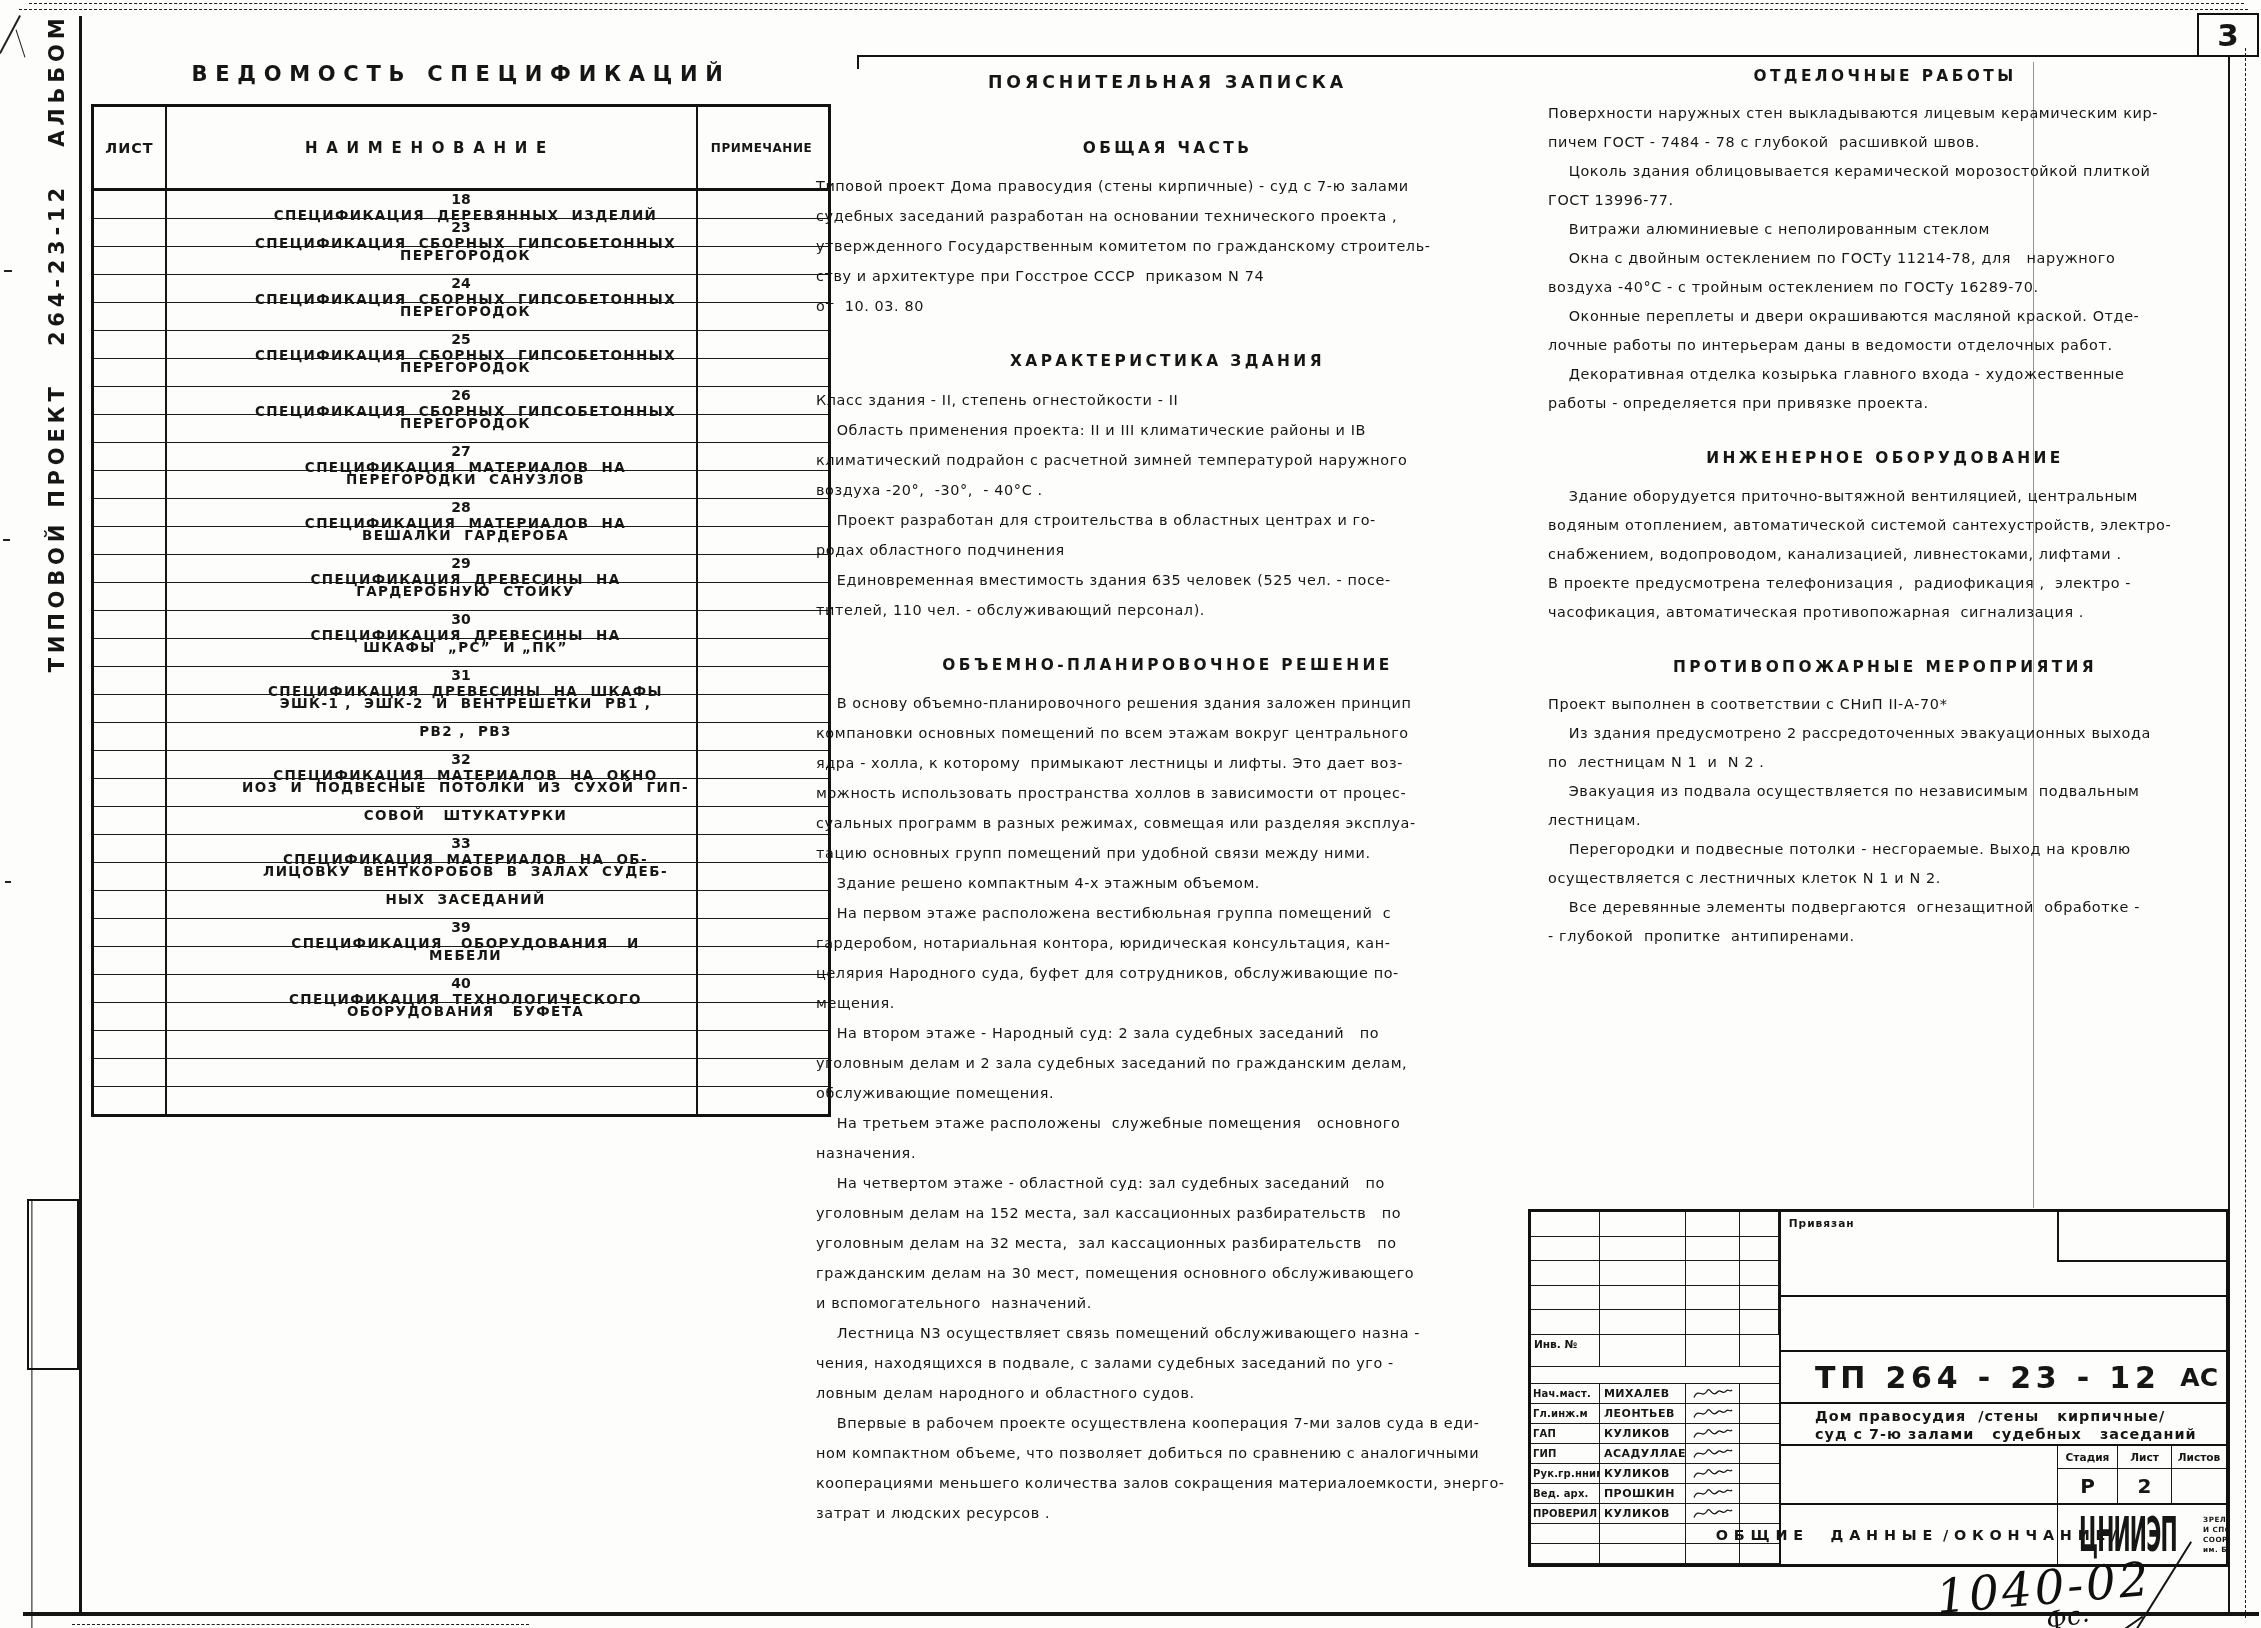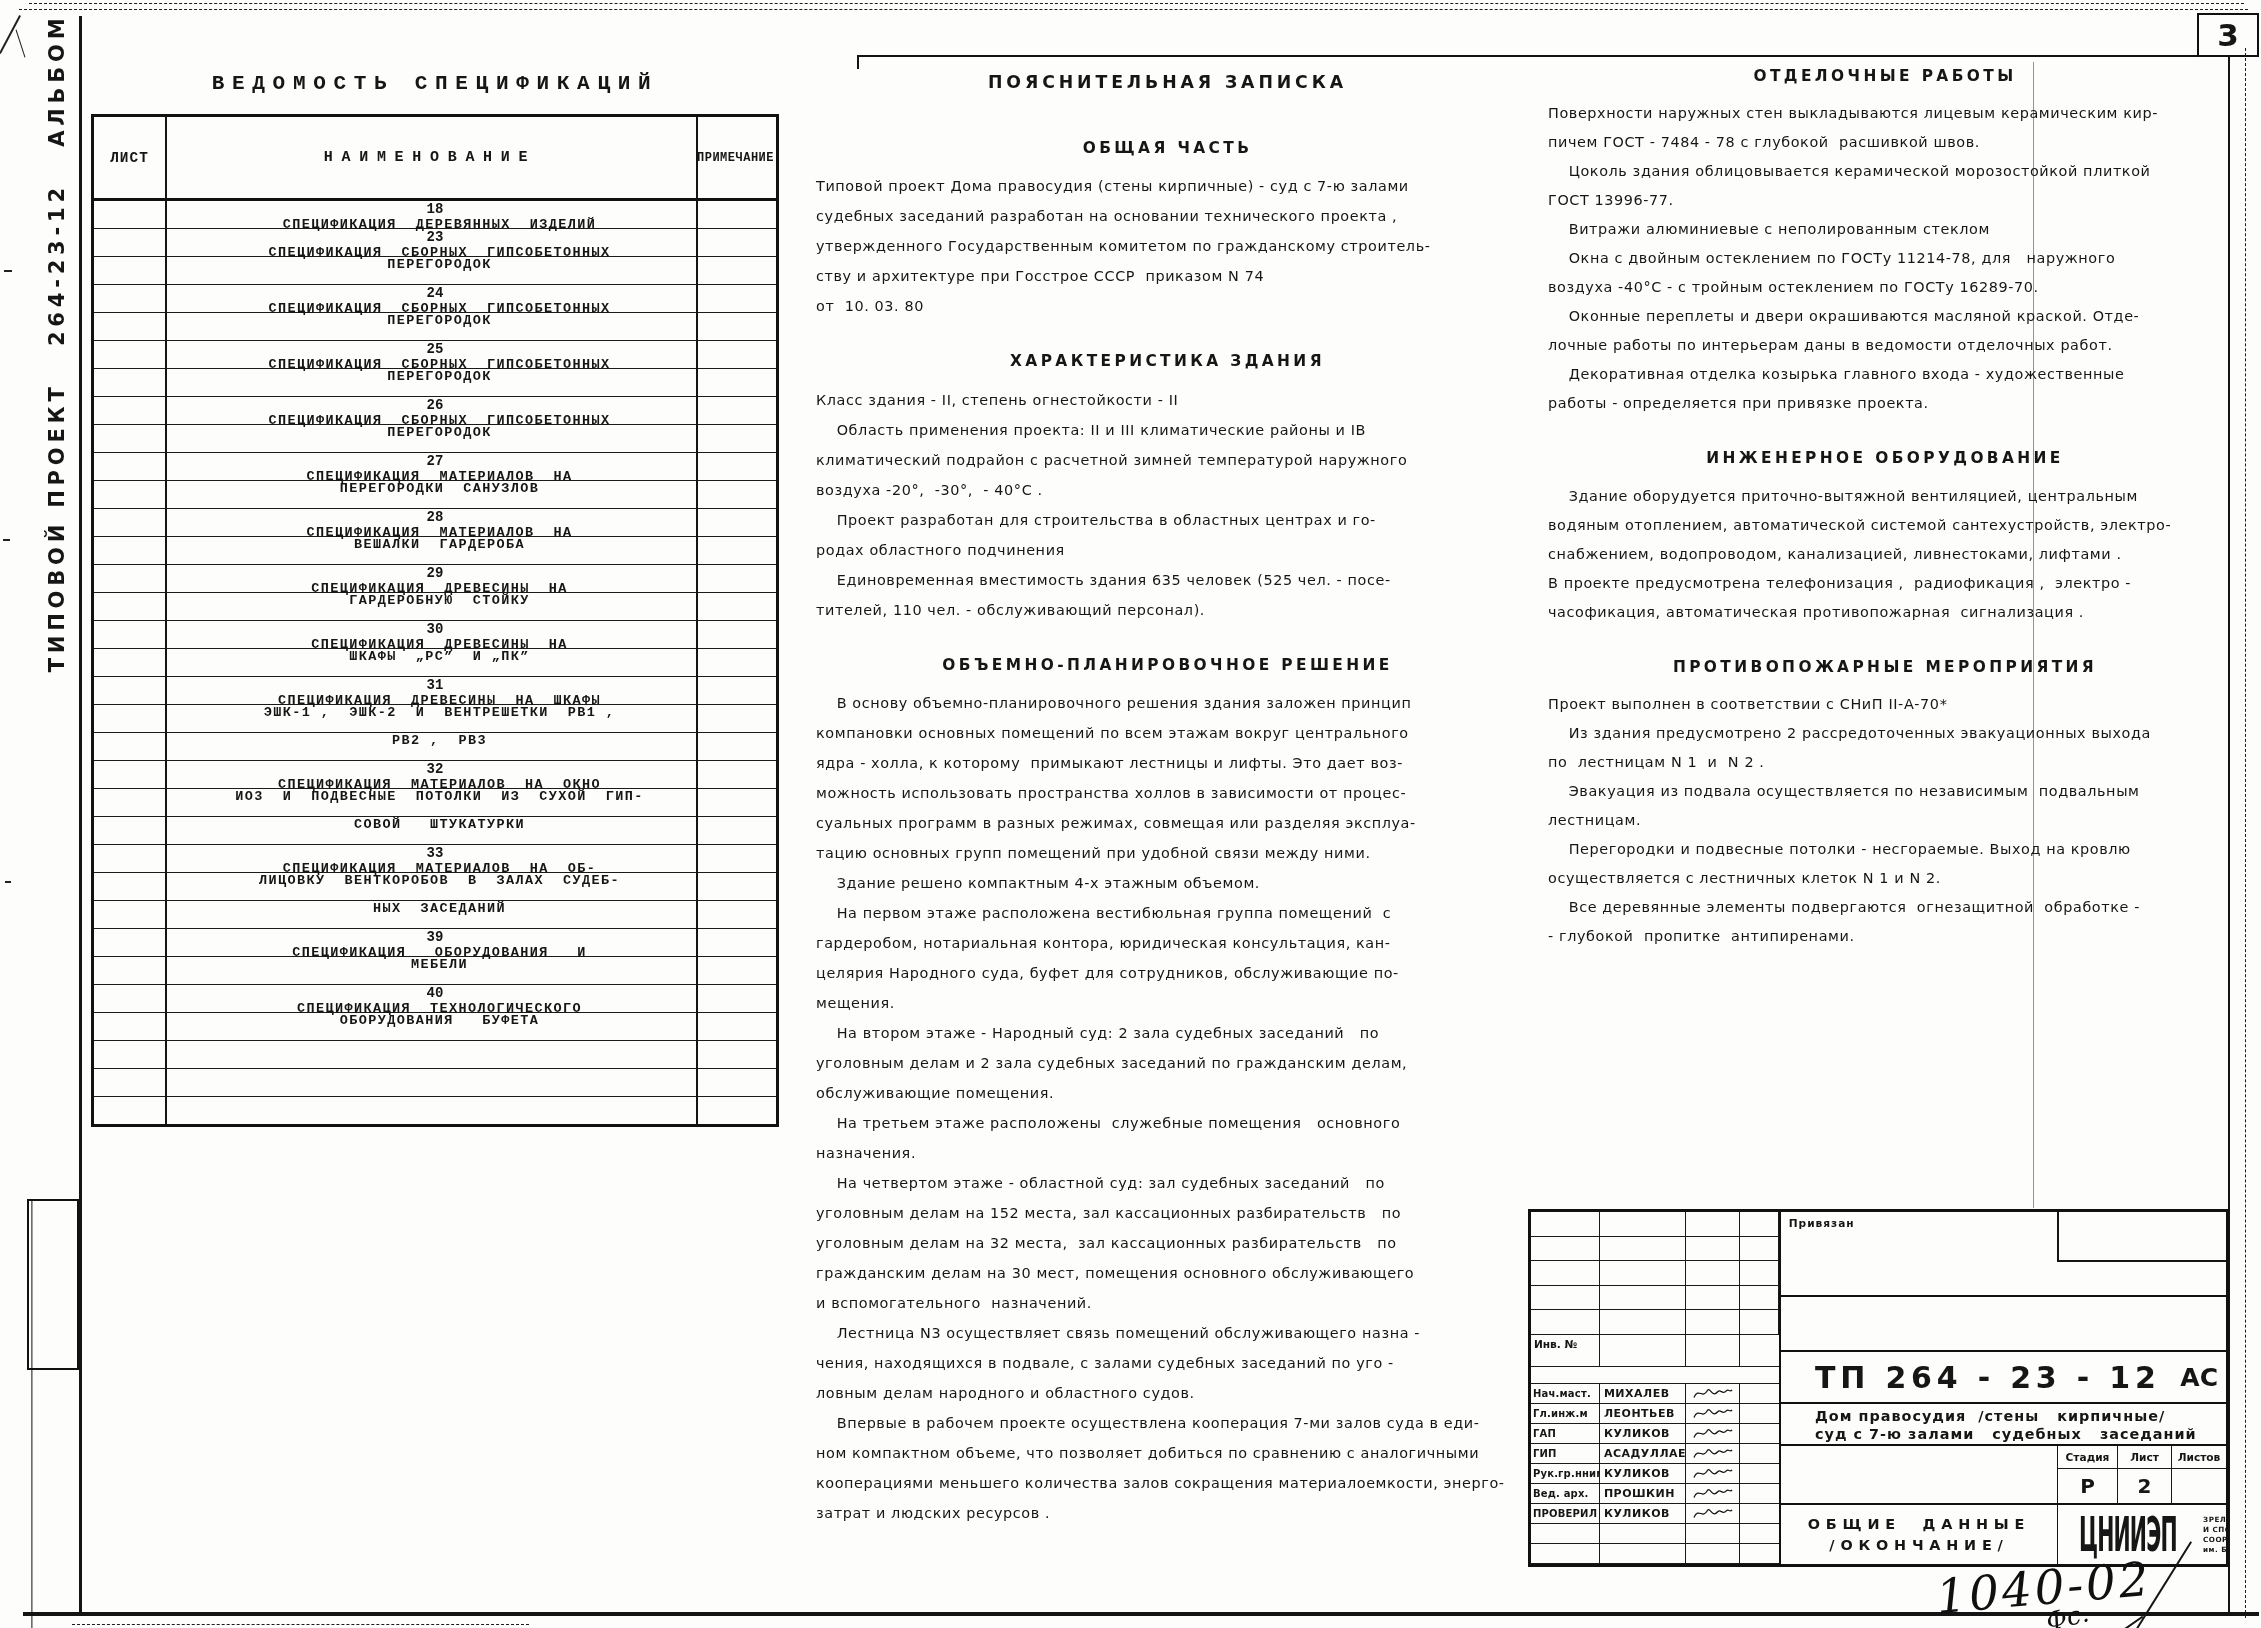--- a/index.html
+++ b/index.html
@@ -20,21 +20,21 @@
         font-size:21px;font-weight:bold;letter-spacing:4.8px;white-space:pre;}
   
   .left-stamp{position:absolute;left:27.4px;top:1199px;width:52px;height:171px;
         border:2.4px solid #111;box-sizing:border-box;display:flex;flex-direction:column;}
   .ls-cell{flex:1;border-bottom:1.9px solid #111;position:relative;display:flex;}
   .ls-cell:last-child{border-bottom:none;}
   .ls-cell span{writing-mode:vertical-rl;transform:rotate(180deg);font-size:9.1px;font-weight:bold;
         letter-spacing:0.5px;margin:auto auto auto 1.9px;white-space:nowrap;border-right:1.4px solid #111;
         padding-right:1.4px;height:100%;box-sizing:border-box;display:flex;align-items:center;}
   
-  .spec-area{position:absolute;left:91px;top:72px;width:688px;font-family:Liberation Mono, monospace;}
+  .spec-area{position:absolute;left:91px;top:62px;width:740px;}
   .spec-title{text-align:center;font-size:21px;font-weight:bold;letter-spacing:7.7px;height:42px;}
   .spec-table{position:relative;border:3.4px solid #111;box-sizing:border-box;}
   .spec-header{display:flex;height:81px;border-bottom:3.4px solid #111;align-items:center;}
   .h-sheet{width:71px;text-align:center;font-size:14.4px;font-weight:bold;letter-spacing:1px;}
   .h-name{width:530px;text-align:center;font-size:15px;font-weight:bold;letter-spacing:8.7px;}
   .h-note{flex:1;text-align:center;font-size:12px;font-weight:bold;letter-spacing:0.5px;}
   .spec-line{display:flex;height:27px;border-bottom:1.4px solid #1a1a1a;align-items:center;flex-direction:column;}
   .spec-line:last-child{border-bottom:none;}
   .cell-num{width:71px;text-align:center;font-size:14px;font-weight:bold;}
   .cell-txt{flex:1;padding-left:9px;font-size:13.5px;font-weight:bold;letter-spacing:1.4px;white-space:pre;}
@@ -74,21 +74,21 @@
   .tb-name{height:42px;border-bottom:2.4px solid #111;box-sizing:border-box;padding:2.9px 0 0 34px;}
   .tb-name div{font-size:14.4px;font-weight:bold;letter-spacing:1px;line-height:18.3px;white-space:pre;}
   .tb-stage{height:59px;border-bottom:2.4px solid #111;box-sizing:border-box;position:relative;}
   .stage-tbl{position:absolute;left:276px;top:0;right:0;bottom:0;border-left:1.9px solid #141414;
         display:grid;grid-template-columns:60px 54px 1fr;grid-template-rows:23px 1fr;}
   .stage-tbl div{border-right:1.4px solid #1a1a1a;border-bottom:1.4px solid #1a1a1a;
         display:flex;align-items:center;justify-content:center;}
   .stage-h{font-size:10.6px;font-weight:bold;}
   .stage-v{font-size:20px;font-weight:bold;border-bottom:none!important;}
   .tb-bottom{flex:1;position:relative;}
-  .tb-sheet{position:absolute;left:0;top:0;width:276px;height:100%;display:flex;flex-direction:column;
+  .tb-sheet{position:absolute;left:0;top:0;width:276px;height:100%;display:flex;flex-direction:row;
         align-items:center;justify-content:center;gap:4.8px;}
   .tb-sheet div{font-size:14.4px;font-weight:bold;letter-spacing:5.8px;white-space:pre;}
   .org-stamp{position:absolute;left:276px;top:0;right:0;bottom:0;border-left:1.9px solid #141414;
         display:flex;align-items:center;padding-left:21px;box-sizing:border-box;overflow:hidden;}
   .org-big{font-size:25px;font-weight:bold;letter-spacing:-1px;transform:scaleY(1.9) scaleX(.82);
         transform-origin:left center;white-space:nowrap;}
   .org-lines{margin-left:4.8px;display:flex;flex-direction:column;gap:1px;}
   .org-lines div{font-size:7.2px;font-weight:bold;letter-spacing:0.5px;white-space:nowrap;}
   
   .hw-num{position:absolute;left:1936px;top:1560px;font-family:"DejaVu Serif","Liberation Serif",serif;

